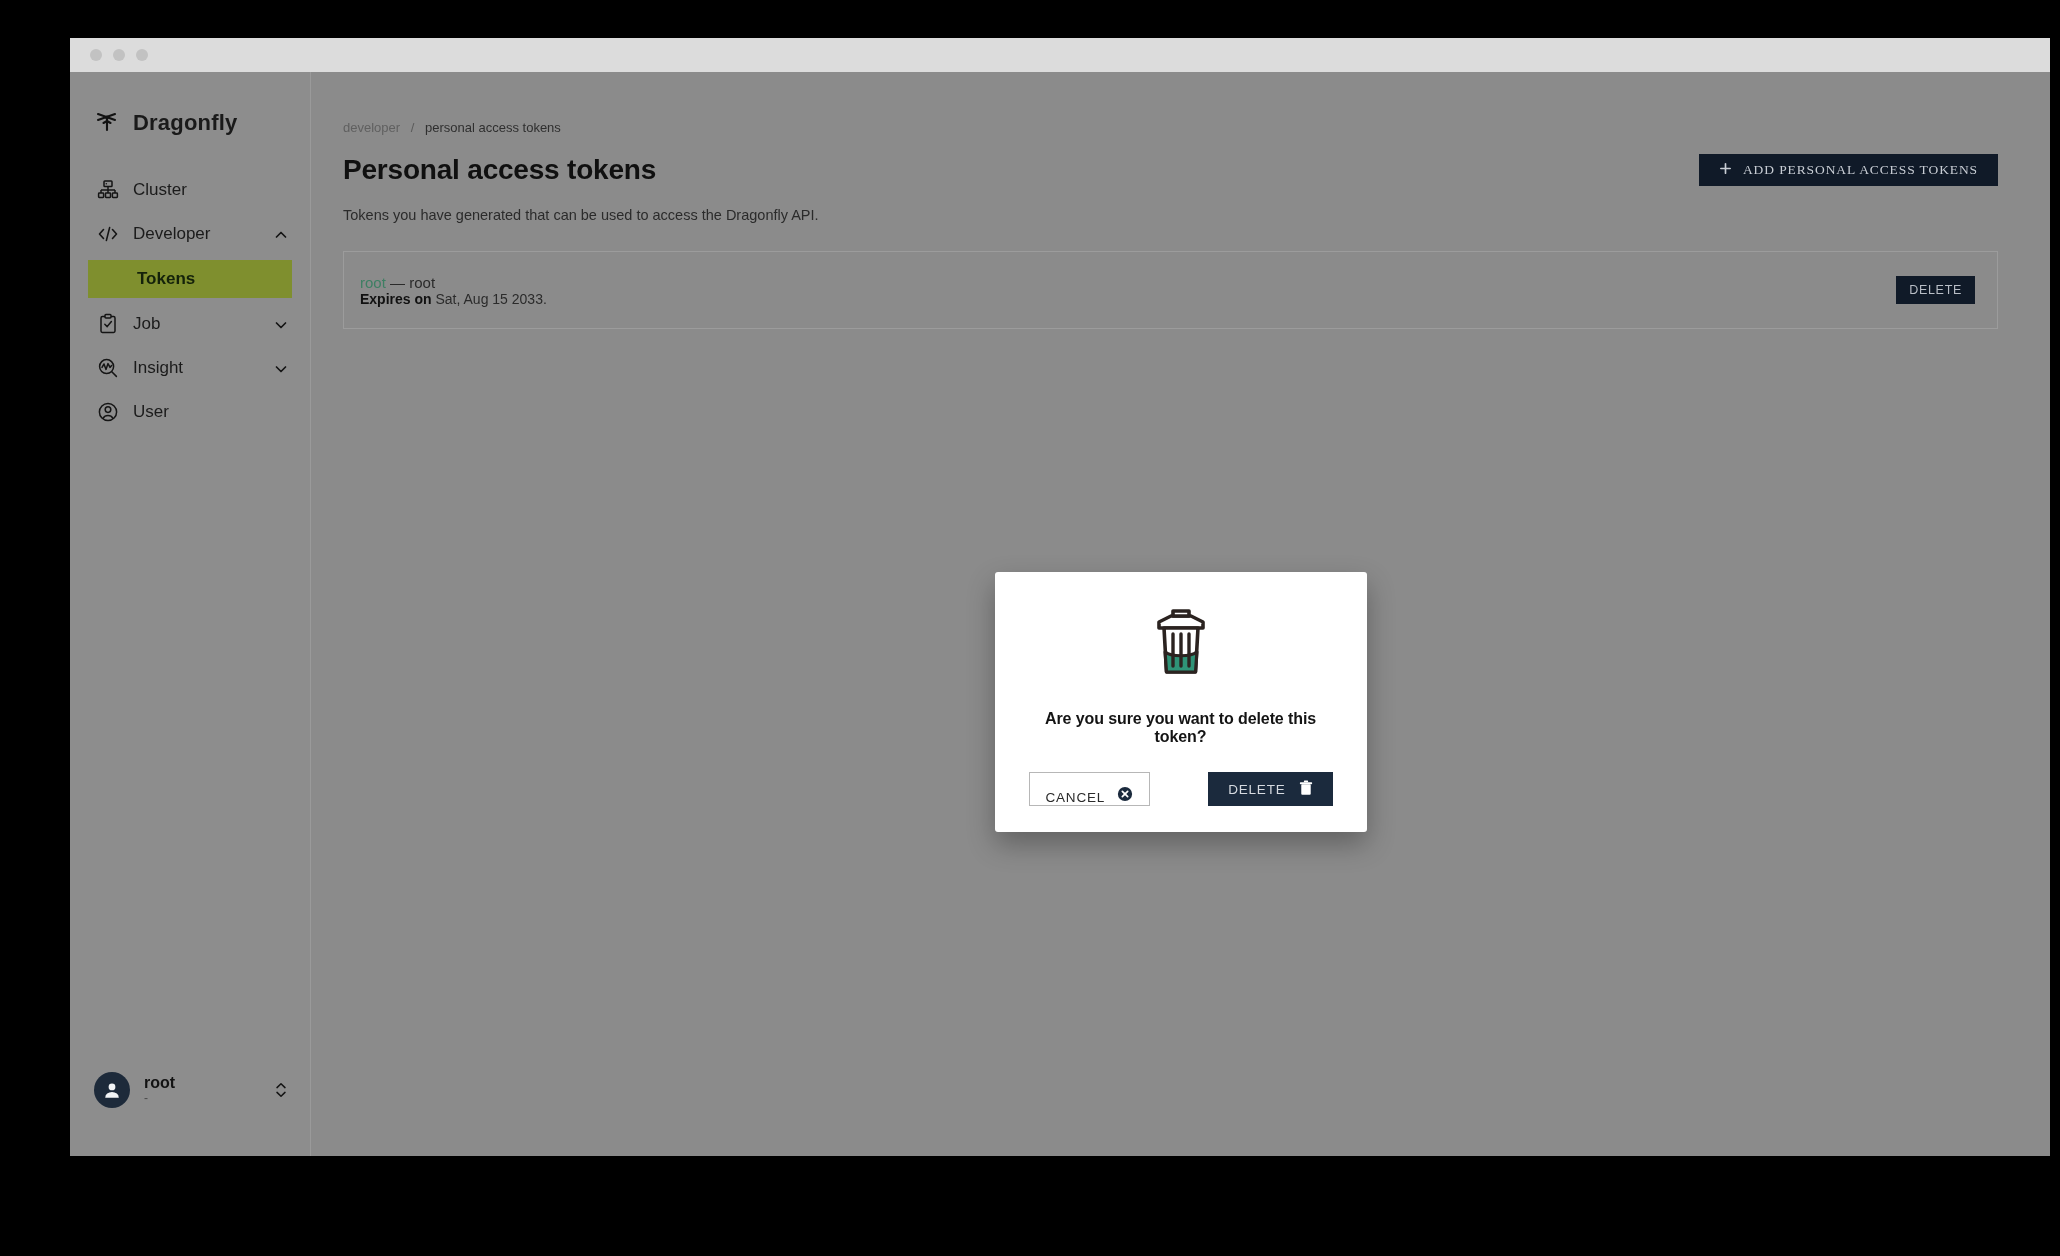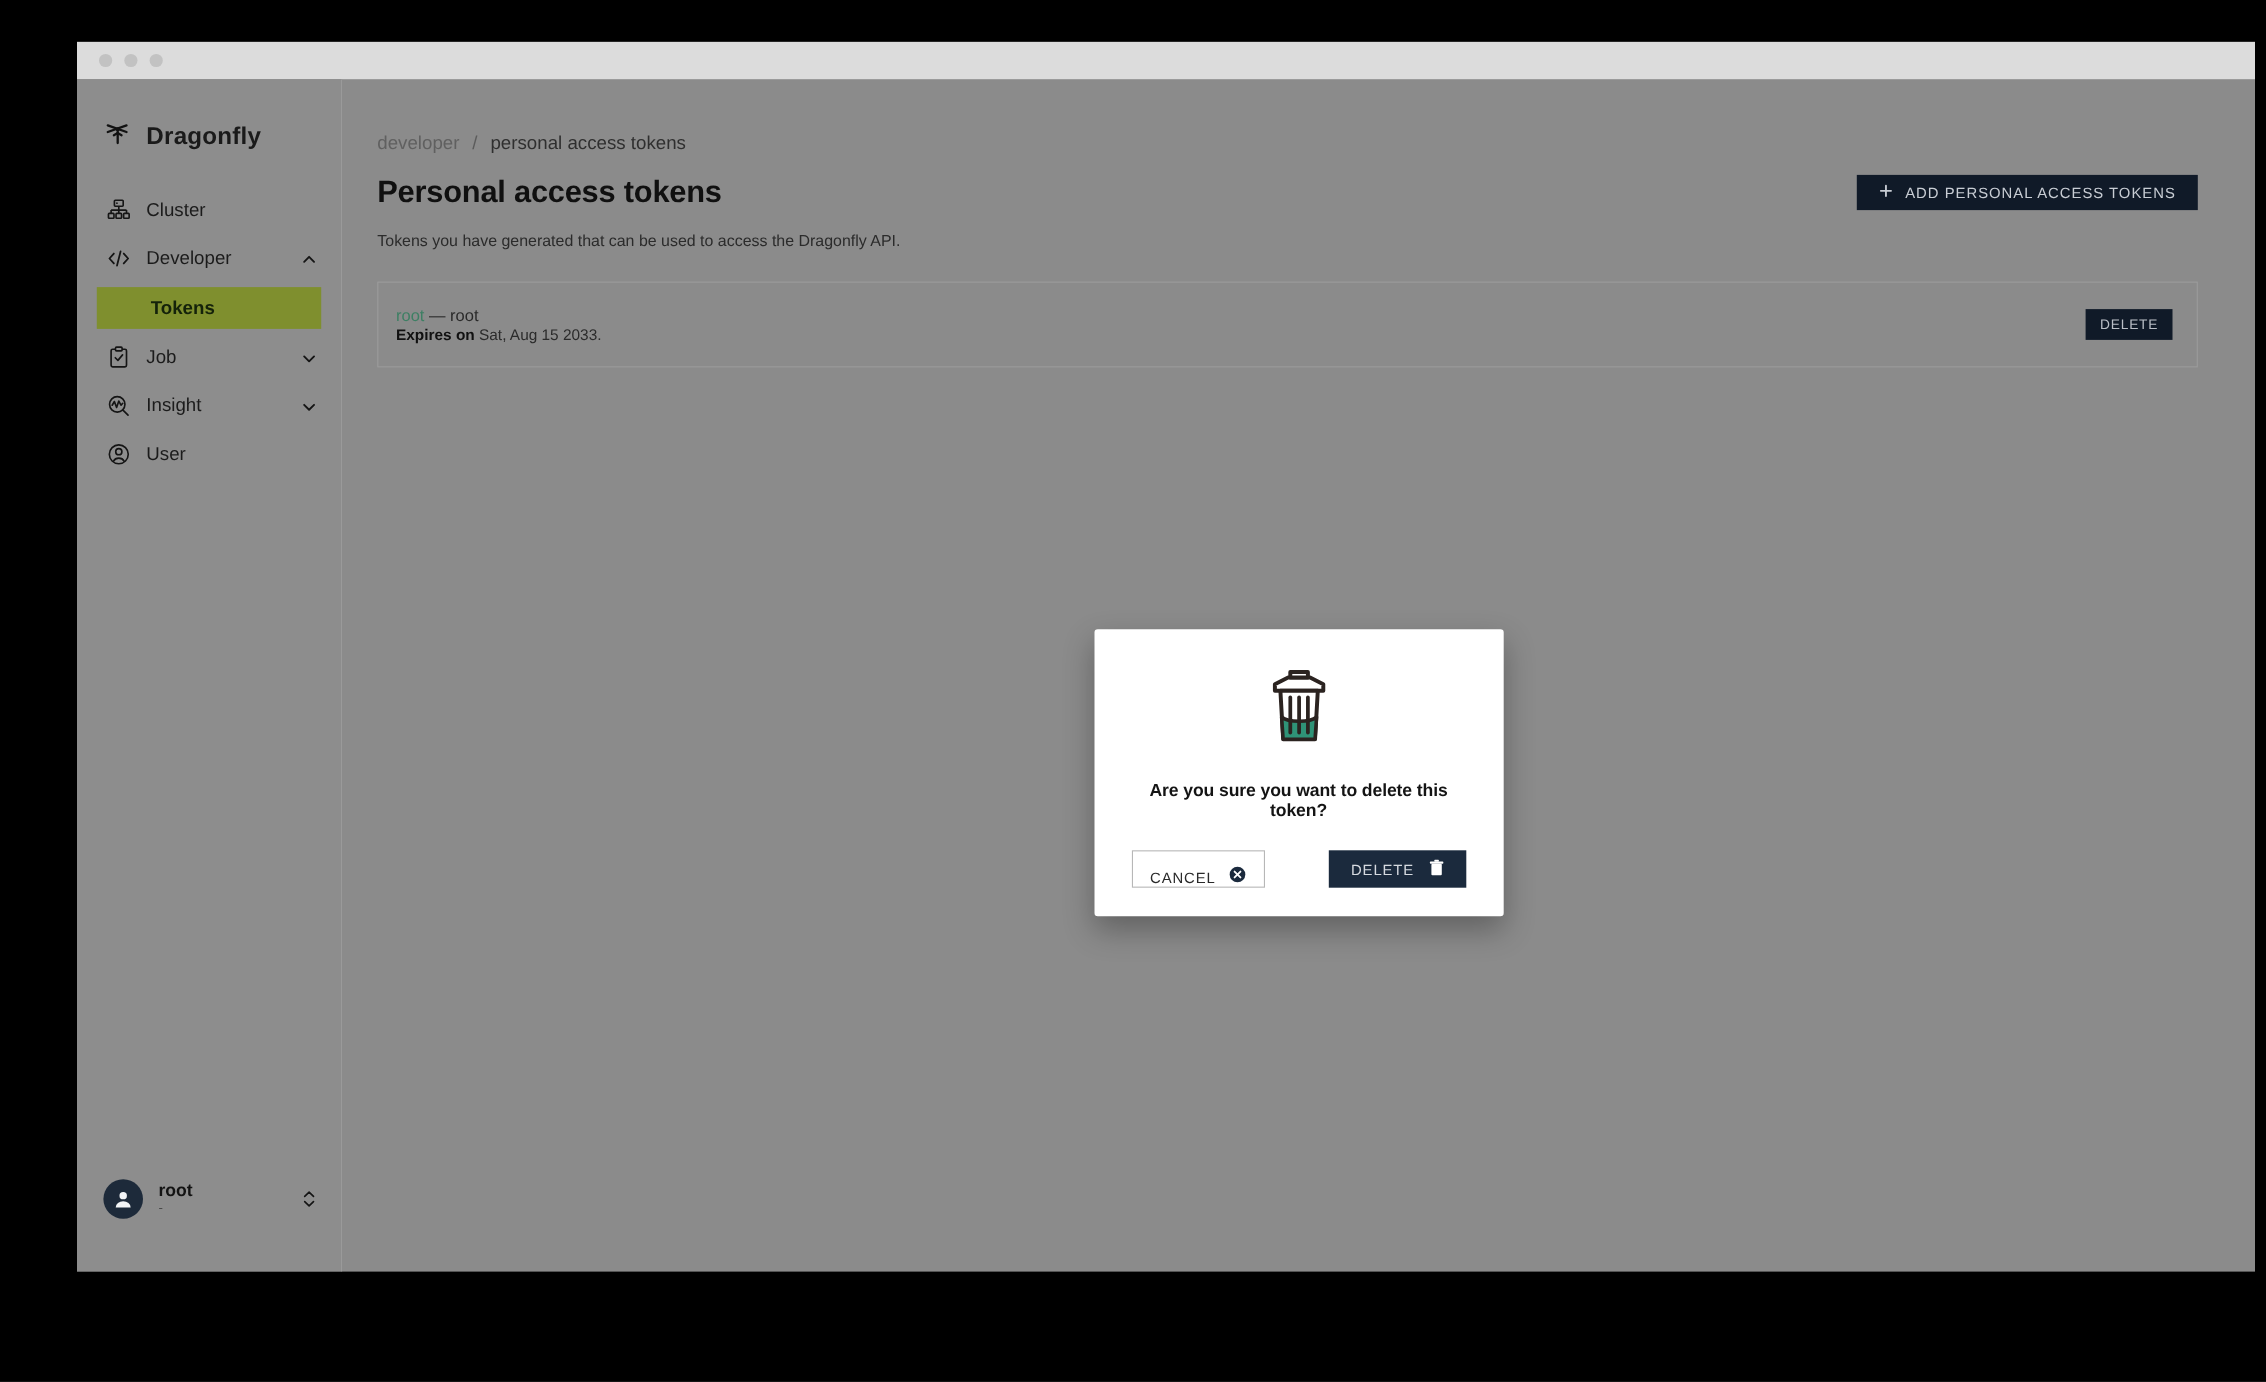--- a/index.html
+++ b/index.html
@@ -116,21 +116,21 @@
   .user-caret { margin-left: auto; width: 14px; height: 22px; }
 
   
   .main {
     flex: 1;
     padding: 48px 52px 0 32px;
     box-sizing: border-box;
     position: relative;
   }
   .breadcrumb {
-    font-size: 17px;
+    font-size: 13px;
     color: #2f2f2f;
     margin-bottom: 19px;
   }
   .breadcrumb .crumb-muted { color: #606060; }
   .breadcrumb .sep { margin: 0 7px; color: #5b5b5b; }
   .title-row {
     display: flex;
     align-items: center;
     justify-content: space-between;
   }
@@ -146,21 +146,21 @@
     color: #c8cdd4;
     border: none;
     font-size: 13.5px;
     letter-spacing: 0.9px;
     padding: 0 20px;
     height: 32px;
     display: inline-flex;
     align-items: center;
     gap: 11px;
     cursor: pointer;
-    font-family: Liberation Sans, sans-serif;
+    font-family: Liberation Serif, serif;
   }
   .page-desc {
     font-size: 14.5px;
     color: #2b2b2b;
     margin-top: 21px;
   }
   .token-card {
     margin-top: 28px;
     border: 1px solid #9c9c9c;
     background: transparent;

